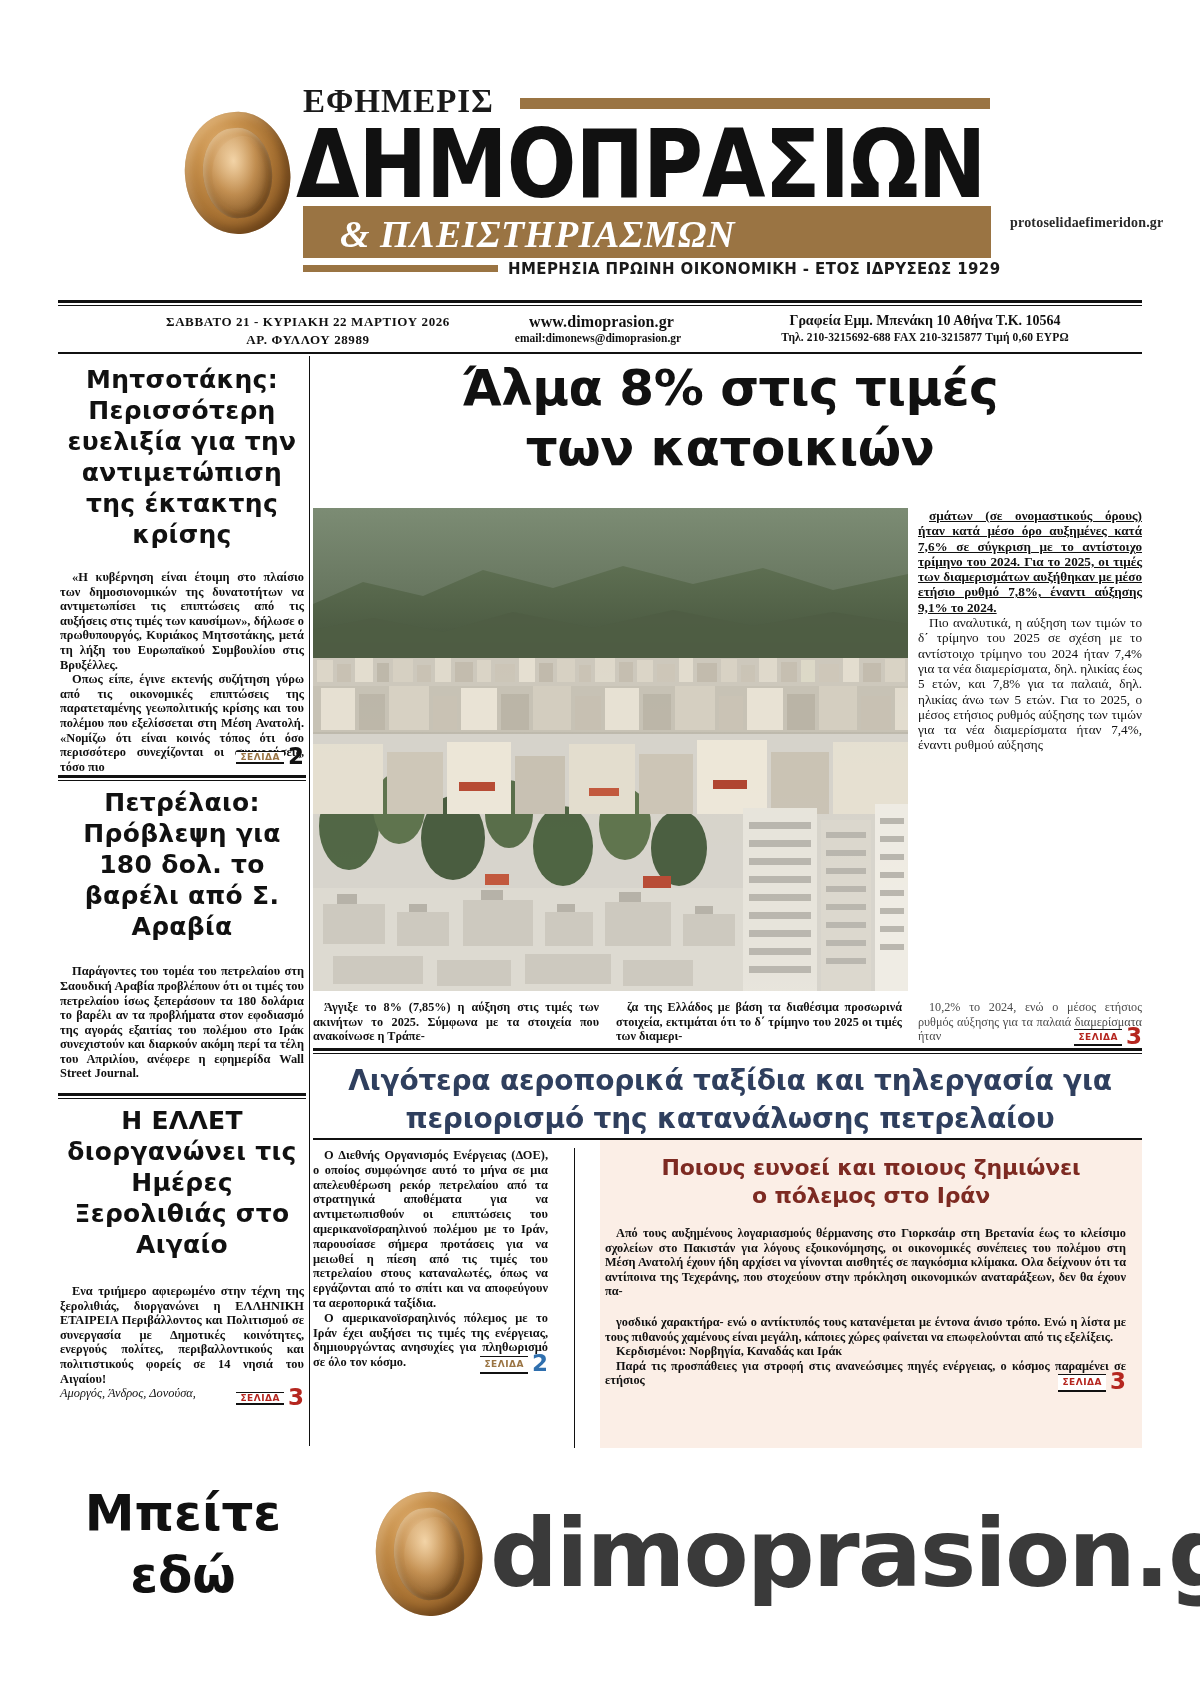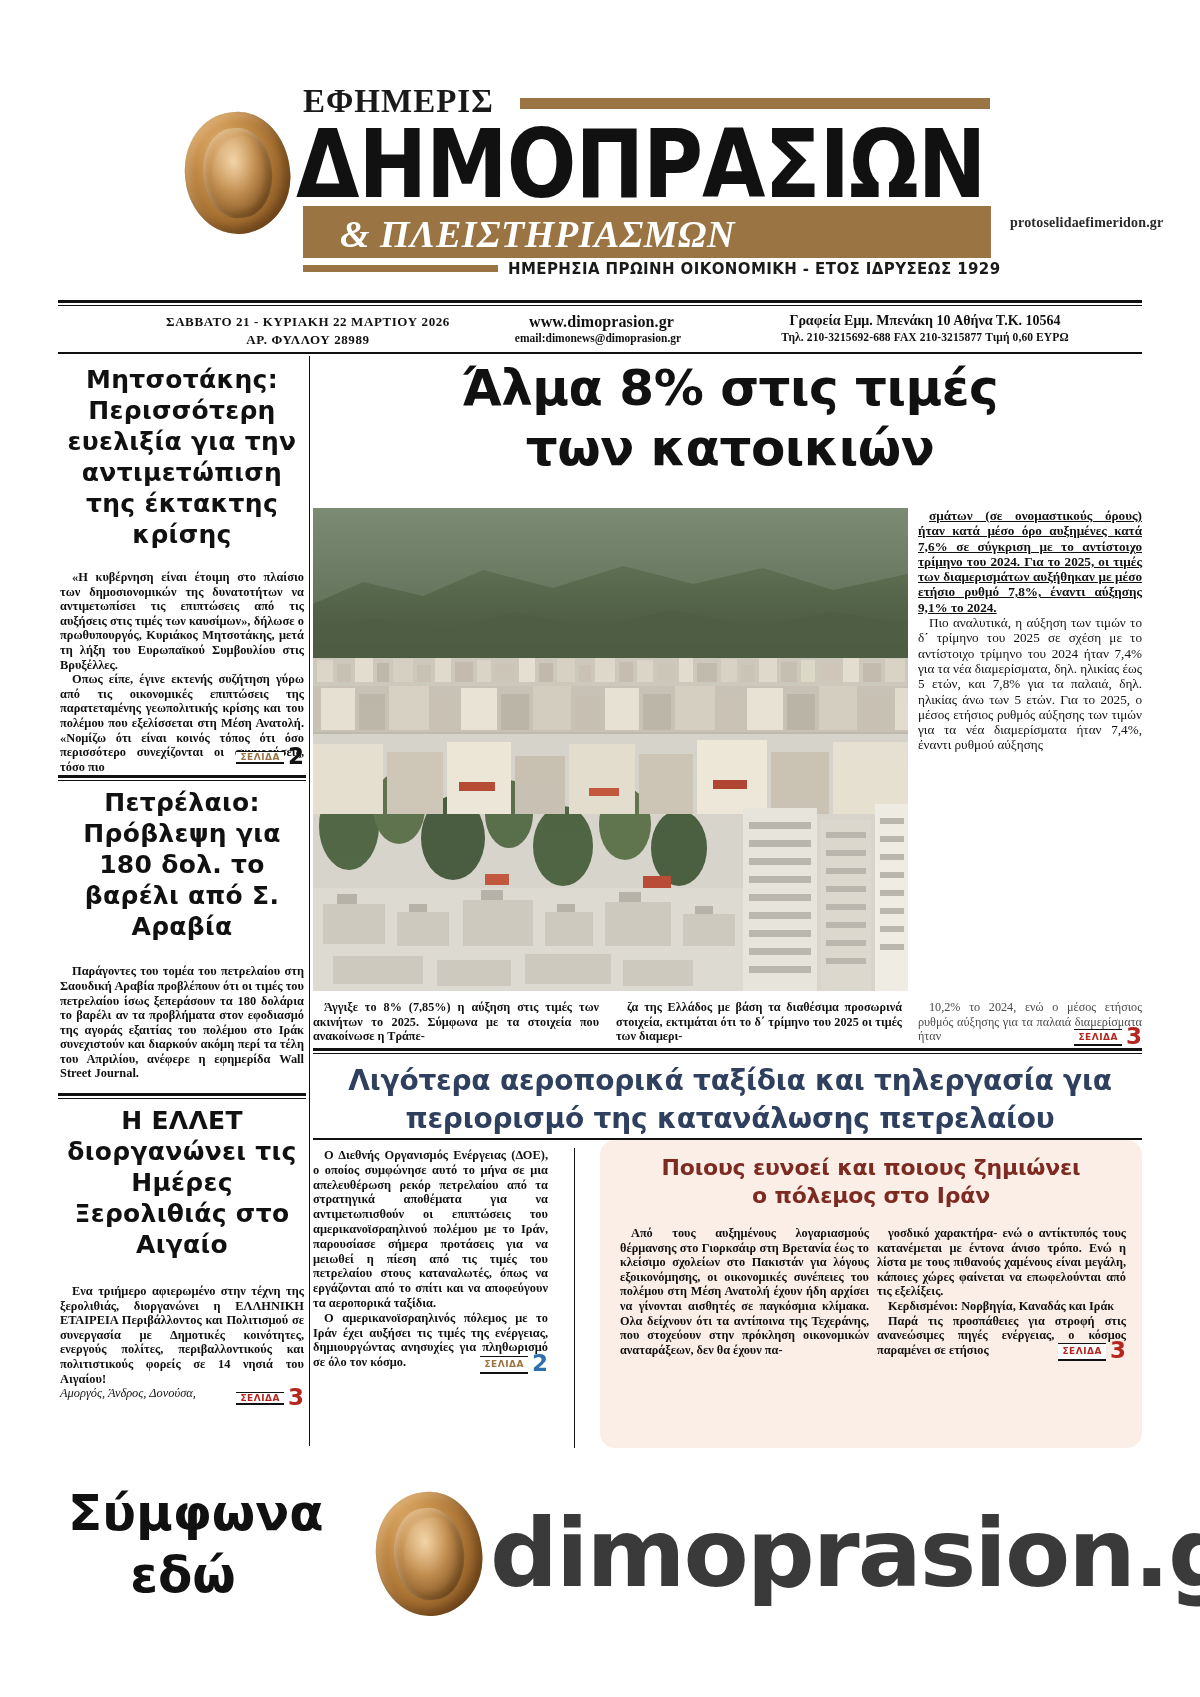--- a/index.html
+++ b/index.html
@@ -108,24 +108,24 @@
   .sub-title{position:absolute;left:318px;top:1062px;width:824px;text-align:center;
         font-family:"DejaVu Sans",sans-serif;font-weight:bold;font-size:28px;line-height:38px;
         color:#2f3f5e;letter-spacing:-.2px;}
 
   
   .bot-col{position:absolute;top:1148px;font-family:"Liberation Serif",serif;
         font-size:12.4px;line-height:14.8px;text-align:justify;color:#111;font-weight:bold;}
   .bot-col p{margin:0;text-indent:11px;}
   .bc1{left:313px;width:235px;}
 
-  .box{position:absolute;left:600px;top:1140px;width:542px;height:308px;background:#fbeee6;border-radius:15px;}
+  .box{position:absolute;left:600px;top:1140px;width:542px;height:308px;background:#fbeee6;}
   .box-title{font-family:"DejaVu Sans",sans-serif;font-weight:bold;font-size:22px;line-height:28px;
         text-align:center;color:#7d2a22;padding:14px 14px 0 14px;letter-spacing:-.2px;}
-  .box-cols{display:flex;gap:8px;padding:16px 16px 0 20px;}
+  .box-cols{display:flex;gap:16px;padding:16px 16px 0 5px;flex-direction:column;}
   .box-cols > div{flex:1;font-family:"Liberation Serif",serif;font-size:12.3px;line-height:14.6px;
         text-align:justify;color:#111;font-weight:bold;}
   .box-cols p{margin:0;text-indent:11px;}
 
   
   .ad{position:absolute;left:58px;top:1470px;width:1084px;height:190px;}
   .ad-text{position:absolute;left:10px;top:12px;width:230px;text-align:center;
         font-family:"DejaVu Sans",sans-serif;font-weight:bold;font-size:50px;line-height:62px;color:#111;}
   .ad-coin{position:absolute;left:318px;top:22px;width:106px;height:124px;
         border-radius:50% 48% 52% 50%/50% 52% 48% 50%;
@@ -445,21 +445,21 @@
           </span>
         </div>
       </div>
     </div>
   </div>
 
   <div class="vrule" style="left:574px;top:1148px;height:300px;"></div>
 
   <div class="ad">
     <div class="ad-text">
-      <div>Σύμφωνα</div>
+      <div>Μπείτε</div>
       <div>εδώ</div>
     </div>
     <div class="ad-coin">
         <div class="coin-profile"></div>
       </div>
     <div class="ad-url">dimoprasion.gr</div>
   </div>
 
 </div>
 

